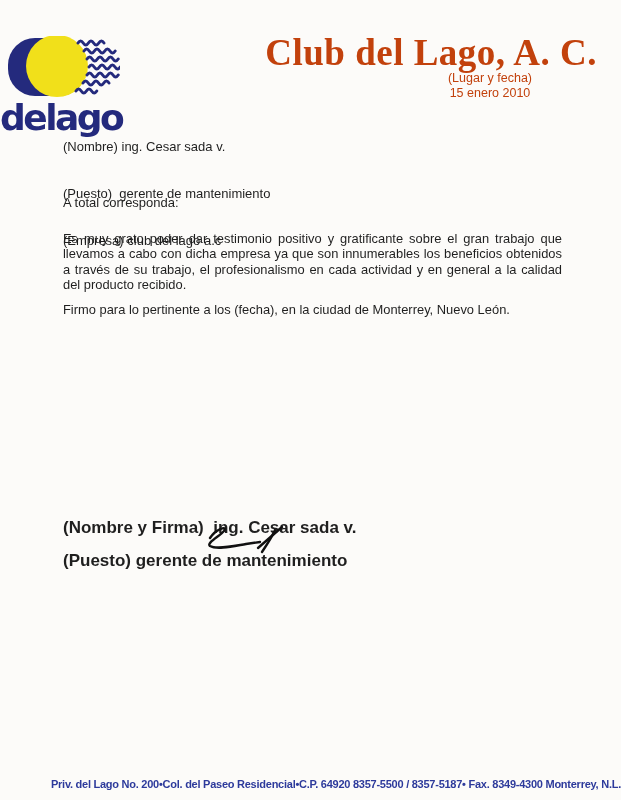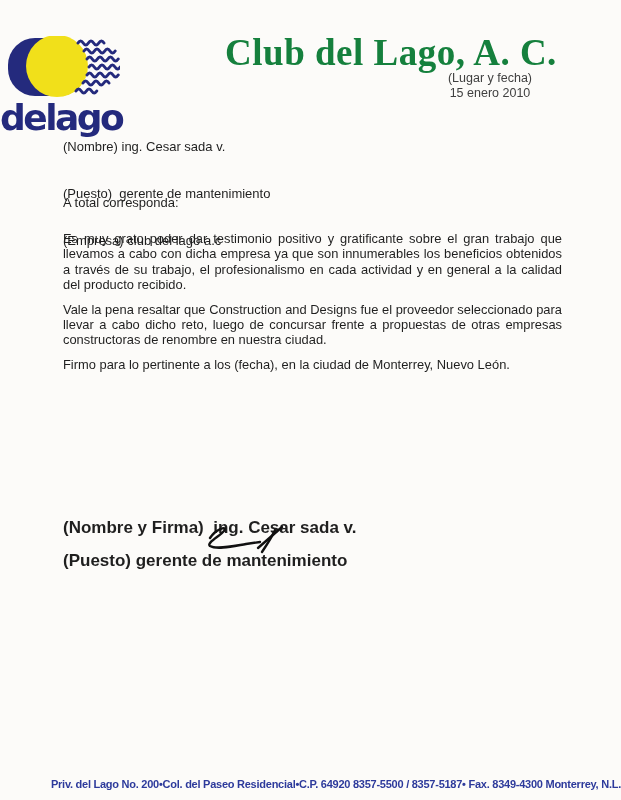--- a/index.html
+++ b/index.html
@@ -17,28 +17,28 @@
   .logo-symbol { position:absolute; left:8px; top:36px; z-index:2; }
   .wordmark {
     position:absolute; left:0px; top:97px; z-index:3;
     font-family:"DejaVu Sans", sans-serif;
     font-weight:bold; font-size:36px; letter-spacing:-2.5px;
     color:#242a7d;
     text-align:right;
   }
   .title {
     position:absolute; left:185px; top:31px; width:412px;
-    text-align:center;
+    text-align:right;
     font-family:"Liberation Serif", serif;
     font-weight:bold; font-size:37px; letter-spacing:0.5px;
-    color:#15803d;
+    color:#c2410c;
   }
   .date-block {
     position:absolute; left:400px; top:71px; width:180px;
-    text-align:center; font-size:12.5px; line-height:15px; color:#404040;
+    text-align:center; font-size:12.5px; line-height:15px; color:#c2410c;
   }
 
   
   .recipient {
     position:absolute; left:63px; top:108px; z-index:1;
     font-size:13px; line-height:15.6px; white-space:pre-wrap;
   }
   .salutation { position:absolute; left:63px; top:195px; font-size:13px; }
 
   
@@ -95,21 +95,20 @@
   <div class="recipient">
     <div>(Nombre) ing. Cesar sada v.</div>
     <div>(Puesto)  gerente de mantenimiento</div>
     <div>(Empresa) club del lago a.c</div>
   </div>
 
   <div class="salutation">A total corresponda:</div>
 
   <div class="body-text">
     <p>Es muy grato poder dar testimonio positivo y gratificante sobre el gran trabajo que llevamos a cabo con dicha empresa ya que son innumerables los beneficios obtenidos a través de su trabajo, el profesionalismo en cada actividad y en general a la calidad del producto recibido.</p>
-    <p>Vale la pena resaltar que Construction and Designs fue el proveedor seleccionado para llevar a cabo dicho reto, luego de concursar frente a propuestas de otras empresas constructoras de renombre en nuestra ciudad.</p>
     <p>Firmo para lo pertinente a los (fecha), en la ciudad de Monterrey, Nuevo León.</p>
   </div>
 
   <div class="sig-block">
     <div class="sig-line">(Nombre y Firma)  ing. Cesar sada v.</div>
     <div class="sig-scrawl">
       <svg width="92" height="34" viewBox="0 0 92 34" xmlns="http://www.w3.org/2000/svg">
         <g stroke="#111" stroke-width="2.4" fill="none" stroke-linecap="round">
           <path d="M10,16 C16,7 28,3 24,9 C20,14 6,21 10,24 C17,28 34,24 46,22 L60,20"></path>
           <path d="M58,26 L82,5"></path>

